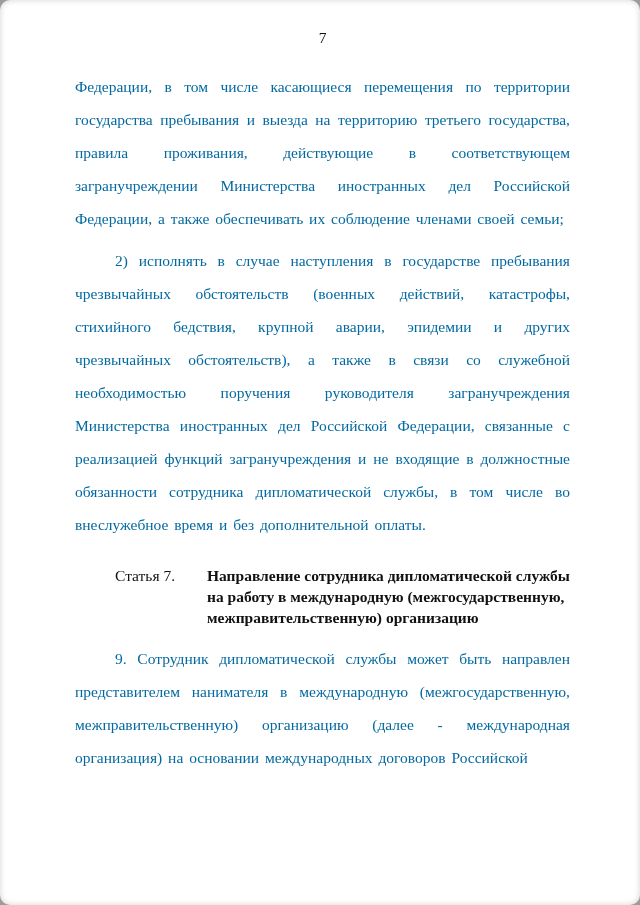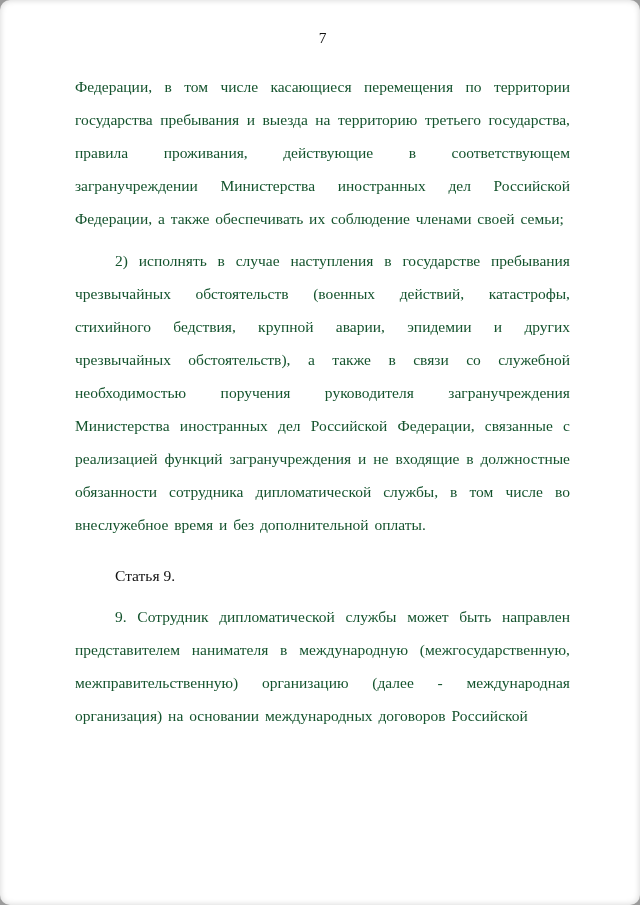--- a/index.html
+++ b/index.html
@@ -28,21 +28,21 @@
       margin: 4px 0 22px 0;
       color: #111111;
     }
     .para {
       font-size: 15.5px;
       line-height: 33px;
       text-align: justify;
       text-justify: inter-word;
       word-spacing: 2px;
       margin: 0 0 9px 0;
-      color: #14532d;
+      color: #0369a1;
     }
     .para.indent {
       text-indent: 40px;
     }
     .para.no-indent {
       text-indent: 0;
     }
     .article-heading {
       display: flex;
       align-items: flex-start;
@@ -68,18 +68,19 @@
 
 <div class="page">
 
   <div class="page-number">7</div>
 
   <p class="para no-indent">Федерации, в том числе касающиеся перемещения по территории государства пребывания и выезда на территорию третьего государства, правила проживания, действующие в соответствующем загранучреждении Министерства иностранных дел Российской Федерации, а также обеспечивать их соблюдение членами своей семьи;</p>
 
   <p class="para indent">2) исполнять в случае наступления в государстве пребывания чрезвычайных обстоятельств (военных действий, катастрофы, стихийного бедствия, крупной аварии, эпидемии и других чрезвычайных обстоятельств), а также в связи со служебной необходимостью поручения руководителя загранучреждения Министерства иностранных дел Российской Федерации, связанные с реализацией функций загранучреждения и не входящие в должностные обязанности сотрудника дипломатической службы, в том числе во внеслужебное время и без дополнительной оплаты.</p>
 
   <div class="article-heading">
-    <span class="article-label">Статья 9.</span>
+    <span class="article-label">Статья 7.</span>
+    <span class="article-title">Направление сотрудника дипломатической службы на работу в международную (межгосударственную, межправительственную) организацию</span>
   </div>
 
   <p class="para indent">9. Сотрудник дипломатической службы может быть направлен представителем нанимателя в международную (межгосударственную, межправительственную) организацию (далее - международная организация) на основании международных договоров Российской</p>
 
 </div>
 
 </body></html>

